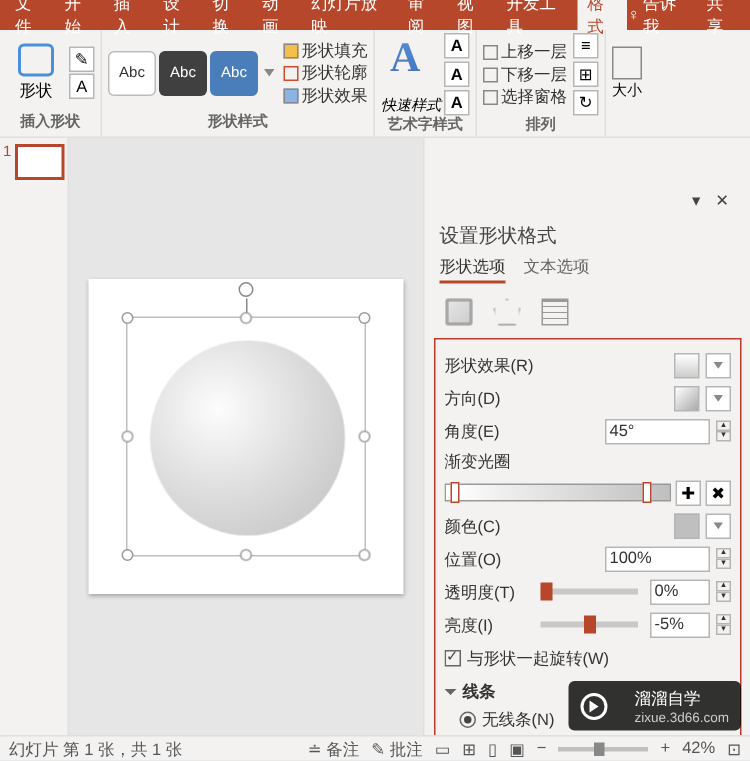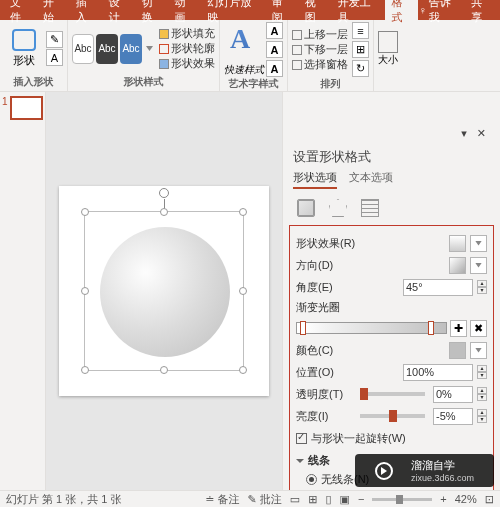--- a/index.html
+++ b/index.html
@@ -7,21 +7,21 @@
 .titlebar{height:20px;background:#b7472a;display:flex;align-items:center;color:#fff;padding:0 4px;}
 .titlebar .tab{padding:0 6px;cursor:pointer;}
 .titlebar .tab.active{background:#f3f2f1;color:#b7472a;}
 .titlebar .spacer{flex:1;}
 .ribbon{background:#f3f2f1;height:72px;border-bottom:1px solid #e1dfdd;display:flex;}
 .group{border-right:1px solid #e1dfdd;display:flex;flex-direction:column;align-items:center;padding:2px 4px;}
 .group .body{flex:1;display:flex;align-items:center;gap:2px;}
 .group .cap{font-size:10px;color:#666;height:14px;line-height:14px;font-weight:bold;}
 .shape-btn{width:40px;height:50px;display:flex;flex-direction:column;align-items:center;justify-content:center;gap:2px;}
 .shape-btn .icon{width:24px;height:22px;border:2px solid #4a90d9;border-radius:4px;}
-.style-swatch{width:22px;height:30px;border-radius:4px;display:flex;align-items:center;justify-content:center;color:#fff;font-size:10px;}
+.style-swatch{width:32px;height:30px;border-radius:4px;display:flex;align-items:center;justify-content:center;color:#fff;font-size:10px;}
 .mini-row{display:flex;align-items:center;gap:2px;font-size:10px;color:#333;height:14px;}
 .mini-row .ico{width:10px;height:10px;border:1px solid #888;}
 .artA{width:28px;height:40px;font-family:serif;font-size:28px;font-weight:bold;background:linear-gradient(#5a8dd6,#3a6cb5);-webkit-background-clip:text;color:transparent;}
 .workspace{display:flex;height:398px;}
 .thumb-col{width:46px;background:#f3f2f1;border-right:1px solid #e1dfdd;padding:4px 2px;}
 .thumb{border:2px solid #b7472a;background:#fff;height:24px;position:relative;}
 .canvas-area{flex:1;background:#e6e6e6;display:flex;align-items:center;justify-content:center;padding:12px 4px;}
 .slide{width:210px;height:210px;background:#fff;box-shadow:0 1px 3px rgba(0,0,0,.3);display:flex;align-items:center;justify-content:center;position:relative;}
 .sel-box{width:160px;height:160px;border:1px solid #bfbfbf;position:relative;}
 .handle{width:8px;height:8px;background:#fff;border:1px solid #999;border-radius:50%;position:absolute;}
@@ -64,21 +64,21 @@
 .tri.exp{border-width:4px 4px 0 4px;border-color:#666 transparent transparent;}
 .line-sec{display:flex;align-items:center;gap:4px;margin-top:4px;color:#333;}
 .radio{width:11px;height:11px;border:1px solid #666;border-radius:50%;display:inline-block;position:relative;}
 .radio.checked::after{content:"";width:5px;height:5px;background:#444;border-radius:50%;position:absolute;top:2px;left:2px;}
 .chk{width:11px;height:11px;border:1px solid #666;display:inline-block;position:relative;}
 .chk.checked::after{content:"✓";position:absolute;top:-3px;left:0;font-size:10px;color:#444;}
 .statusbar{height:17px;background:#f3f2f1;border-top:1px solid #e1dfdd;display:flex;align-items:center;font-size:10px;color:#555;gap:8px;padding:0 6px;position:absolute;bottom:0;left:0;right:0;}
 .statusbar .spacer{flex:1;}
 .zoom-track{width:60px;height:3px;background:#bfbfbf;position:relative;}
 .zoom-track .knob{width:7px;height:9px;background:#888;position:absolute;top:-3px;left:40%;}
-.watermark{position:absolute;right:6px;bottom:20px;background:rgba(0,0,0,.8);color:#fff;border-radius:4px;padding:4px 20px;display:flex;align-items:center;gap:18px;font-size:11px;}
+.watermark{position:absolute;right:6px;bottom:20px;background:rgba(0,0,0,.8);color:#fff;border-radius:4px;padding:4px 8px;display:flex;align-items:center;gap:18px;font-size:11px;}
 .watermark .play{width:18px;height:18px;border:2px solid #fff;border-radius:50%;display:flex;align-items:center;justify-content:center;}
 .watermark .play::after{content:"";border-style:solid;border-width:4px 0 4px 6px;border-color:transparent transparent transparent #fff;}
 .small{font-size:9px;color:#ccc;}
 </style>
 </head>
 <body>
 
 <div class="titlebar">
   <span class="tab">文件</span>
   <span class="tab">开始</span>

